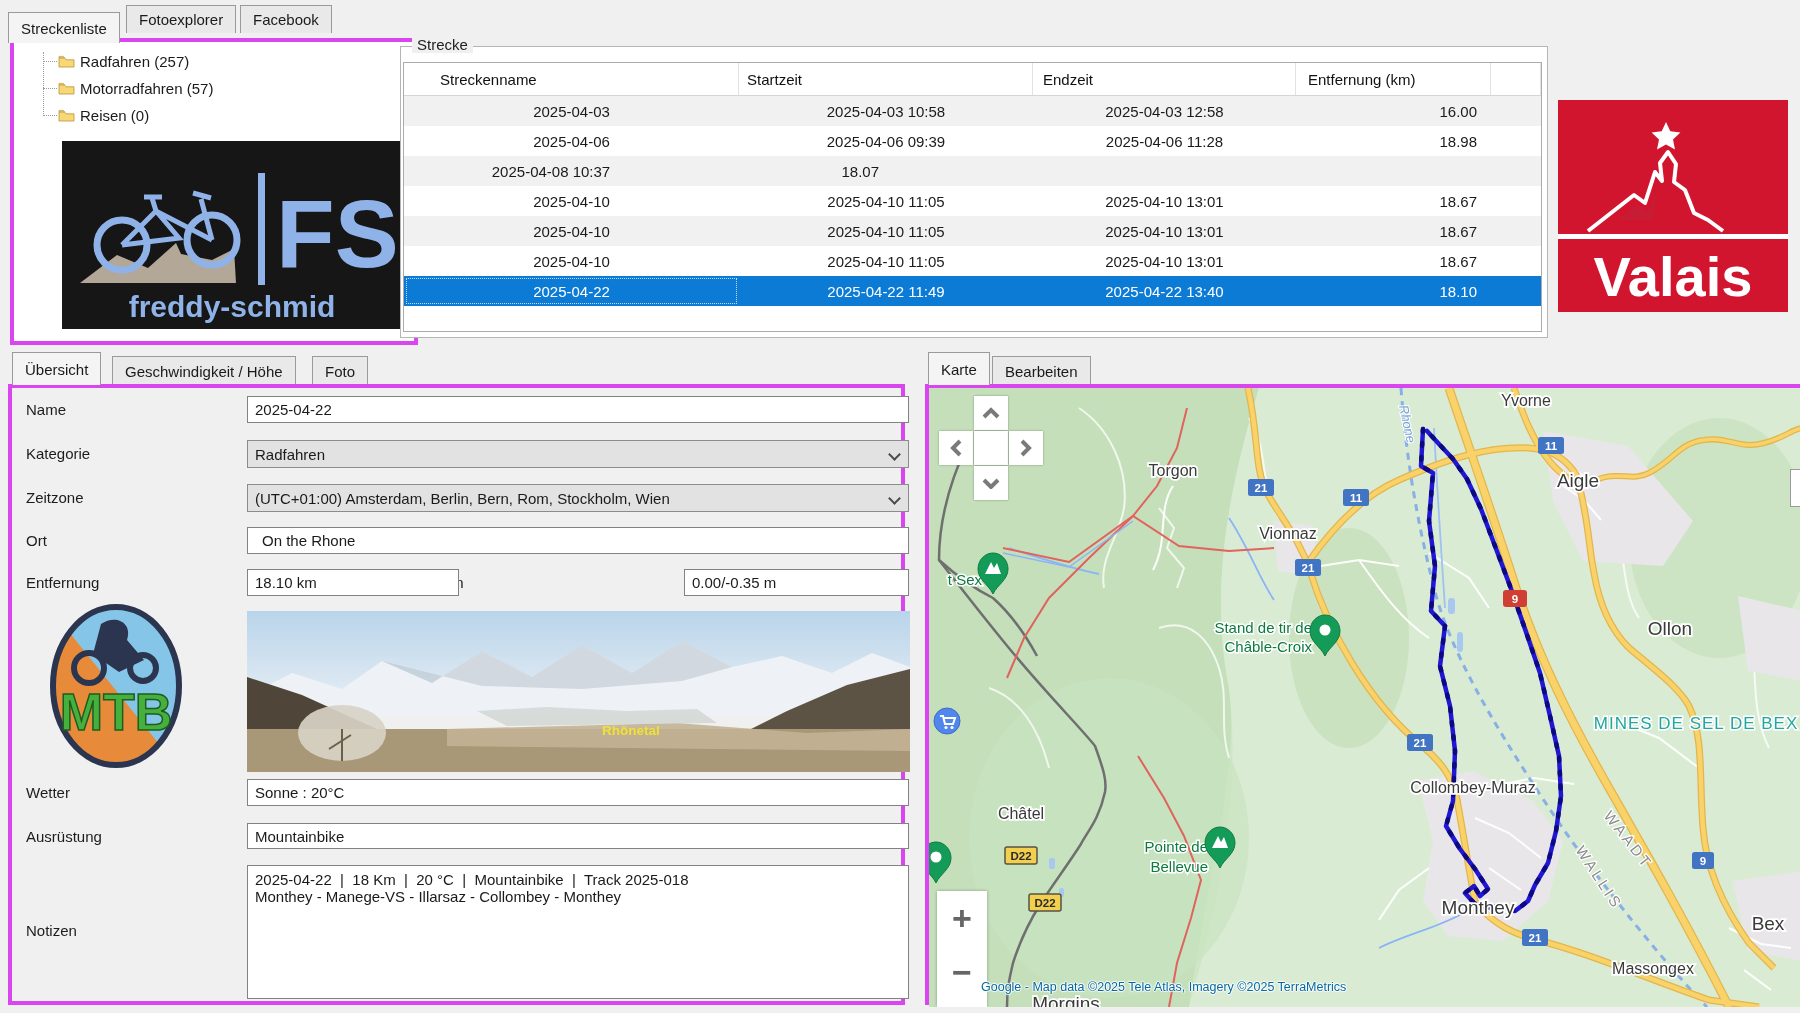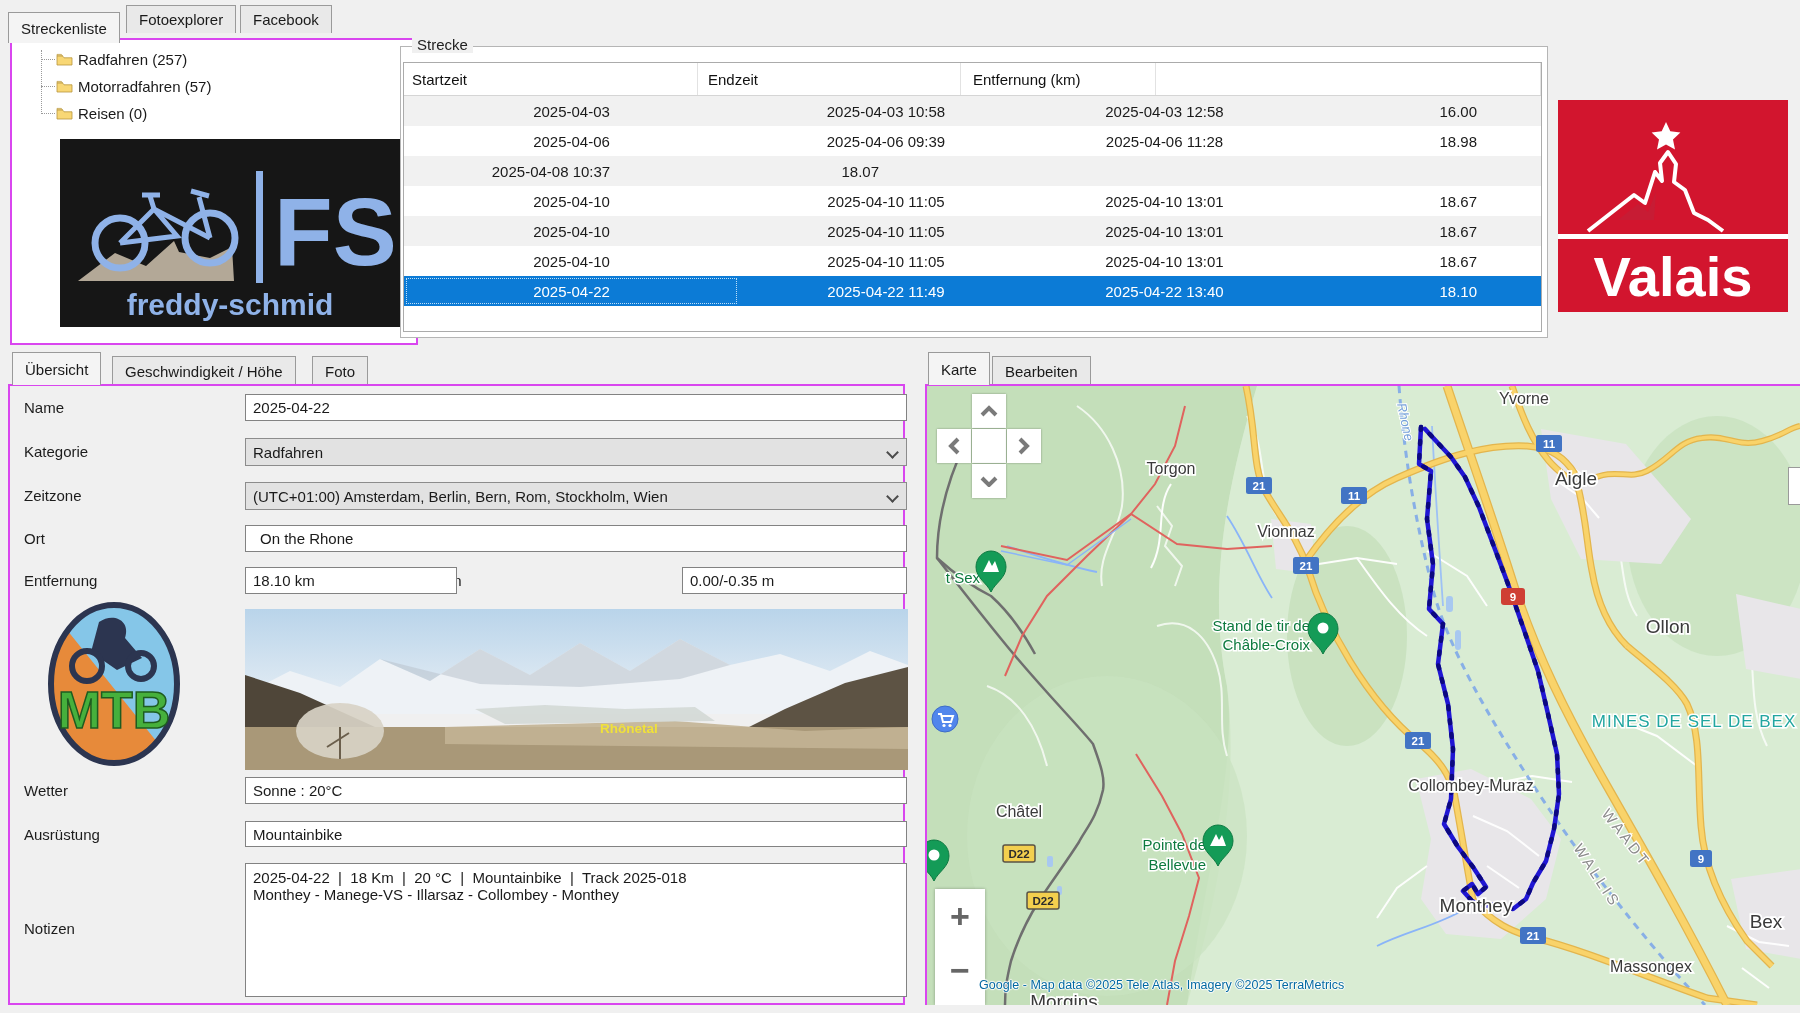--- a/index.html
+++ b/index.html
@@ -5,21 +5,21 @@
   * { margin:0; padding:0; box-sizing:border-box; }
   html,body { background:#d8d8d8; }
   body { font-family:"Liberation Sans", sans-serif; }
   #app { position:relative; width:1800px; height:1013px; background:#f0f0f0; overflow:hidden;
          font-size:15px; color:#1a1a1a; }
 
   
   .tab { position:absolute; border:1px solid #9a9a9a; border-bottom:none; background:#e9e9e9;
          padding:0 12px; display:flex; align-items:center; white-space:nowrap; cursor:default; }
   .tab.active { background:#f4f4f4; z-index:5; }
-  .panel { position:absolute; border:2px solid #d946ef; background:#f0f0f0; }
+  .panel { position:absolute; border:4px solid #d946ef; background:#f0f0f0; }
   .groupbox { position:absolute; border:1px solid #b5b5b5; background:#fff; }
   .grouplabel { position:absolute; background:#f0f0f0; padding:0 5px; z-index:3; color:#222; }
   .lbl { position:absolute; color:#1c1c1c; }
   .input { position:absolute; background:#fff; border:1px solid #828282; padding:0 7px;
            display:flex; align-items:center; white-space:nowrap; overflow:hidden; }
   .dropdown { position:absolute; background:#e2e2e2; border:1px solid #8c8c8c; padding:0 7px;
               display:flex; align-items:center; white-space:nowrap; overflow:hidden; }
   .dd-arrow { position:absolute; right:9px; top:9px; width:9px; height:9px;
               border-right:2px solid #4a4a4a; border-bottom:2px solid #4a4a4a; transform:rotate(45deg); }
 
@@ -131,20 +131,23 @@
       <text x="214" y="126" font-size="96" font-weight="bold" fill="#8fb2e8">FS</text>
       <text x="170" y="176" font-size="30" font-weight="bold" fill="#8fb2e8" text-anchor="middle">freddy-schmid</text>
     </svg>
   </div>
 
   <div class="groupbox" style="left:400px; top:46px; width:1148px; height:292px;"></div>
   <div class="grouplabel" style="left:412px; top:36px;">Strecke</div>
 
   <div class="tbl">
     <div class="tbl-head">
+      <div class="c1">
+          <span>Streckenname</span>
+        </div>
       <div class="c2">
           <span>Startzeit</span>
         </div>
       <div class="c3">
           <span>Endzeit</span>
         </div>
       <div class="c4">
           <span>Entfernung (km)</span>
         </div>
       <div class="c5"></div>

